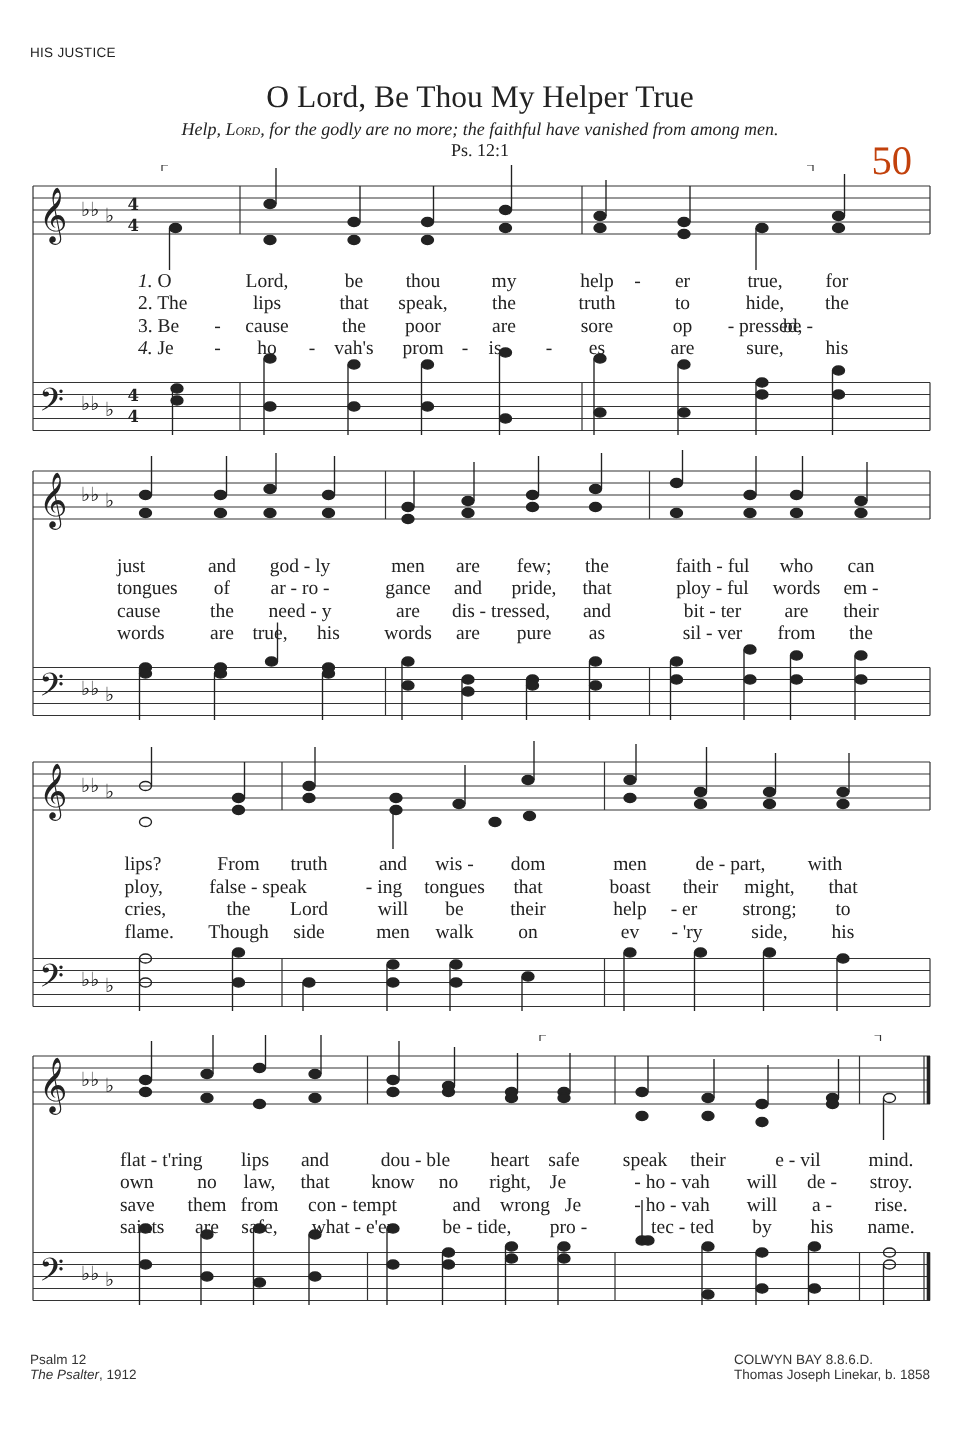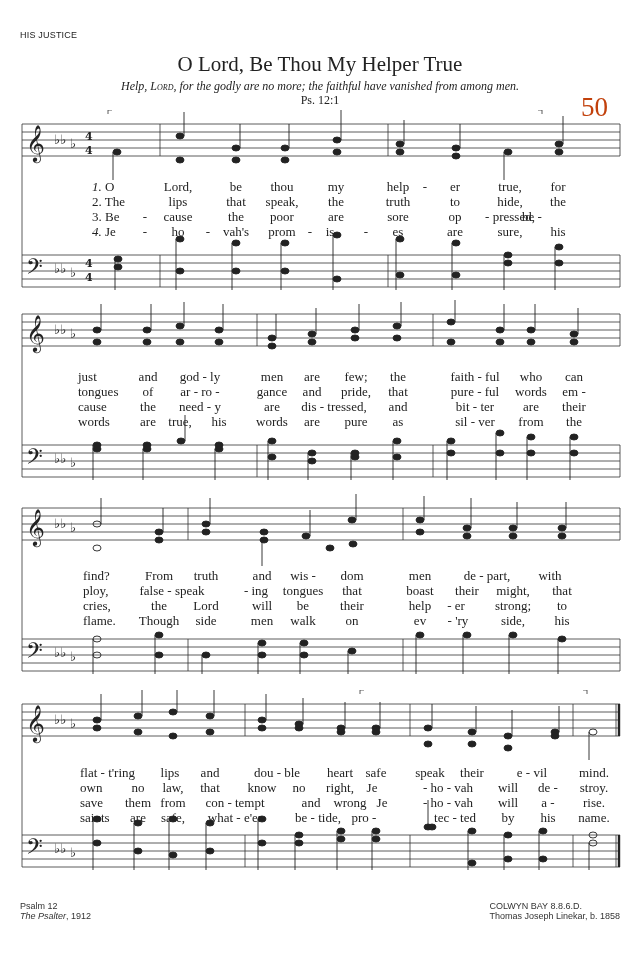--- a/index.html
+++ b/index.html
@@ -287,21 +287,21 @@
       <span style="left:574px">can</span>
     </div>
   <div class="lrow">
       <span class="l" style="left:78px">tongues</span>
       <span style="left:148px">of</span>
       <span style="left:200px">ar - ro -</span>
       <span style="left:272px">gance</span>
       <span style="left:312px">and</span>
       <span style="left:356px">pride,</span>
       <span style="left:398px">that</span>
-      <span style="left:475px">pure - ful</span>
+      <span style="left:475px">ploy - ful</span>
       <span style="left:531px">words</span>
       <span style="left:574px">em -</span>
     </div>
   <div class="lrow">
       <span class="l" style="left:78px">cause</span>
       <span style="left:148px">the</span>
       <span style="left:200px">need - y</span>
       <span style="left:272px">are</span>
       <span style="left:334px">dis - tressed,</span>
       <span style="left:398px">and</span>
@@ -403,21 +403,21 @@
       <line x1="463" y1="141" x2="463" y2="182"></line>
     <ellipse cx="513" cy="141" rx="4" ry="3"></ellipse>
       <line x1="509" y1="141" x2="509" y2="182"></line>
     <ellipse cx="562" cy="145" rx="4" ry="3"></ellipse>
       <line x1="558" y1="145" x2="558" y2="182"></line>
   </g>
 </svg>
 
 <div class="lyrics" style="top:568px">
   <div class="lrow">
-      <span class="l" style="left:83px">find?</span>
+      <span class="l" style="left:83px">lips?</span>
       <span style="left:159px">From</span>
       <span style="left:206px">truth</span>
       <span style="left:262px">and</span>
       <span style="left:303px">wis -</span>
       <span style="left:352px">dom</span>
       <span style="left:420px">men</span>
       <span style="left:487px">de - part,</span>
       <span style="left:550px">with</span>
     </div>
   <div class="lrow">
@@ -613,21 +613,21 @@
       <span style="left:508px">will</span>
       <span style="left:548px">a -</span>
       <span style="left:594px">rise.</span>
     </div>
   <div class="lrow">
       <span class="l" style="left:80px">saints</span>
       <span style="left:138px">are</span>
       <span style="left:173px">safe,</span>
       <span style="left:235px">what - e'er</span>
       <span style="left:318px">be - tide,</span>
-      <span style="left:364px">pro -</span>
+      <span style="left:379px">pro -</span>
       <span style="left:455px">tec - ted</span>
       <span style="left:508px">by</span>
       <span style="left:548px">his</span>
       <span style="left:594px">name.</span>
     </div>
 </div>
 
 <div class="foot left">
   <div>Psalm 12</div>
   <div><i>The Psalter</i><span>, 1912</span></div>

